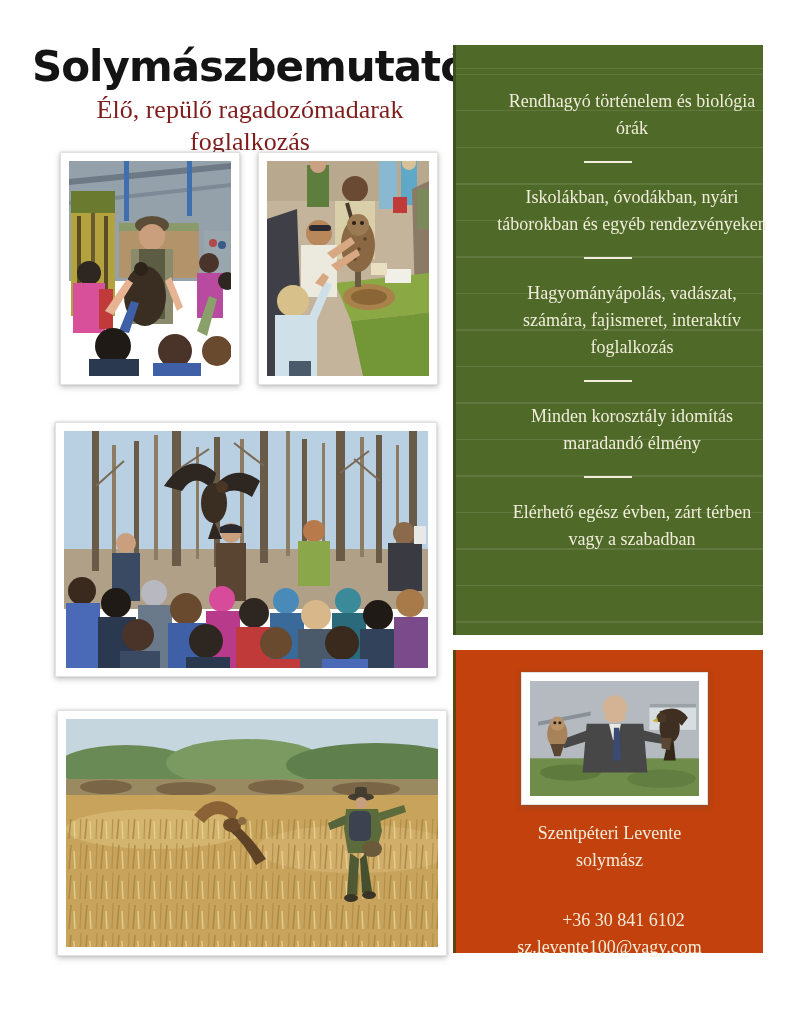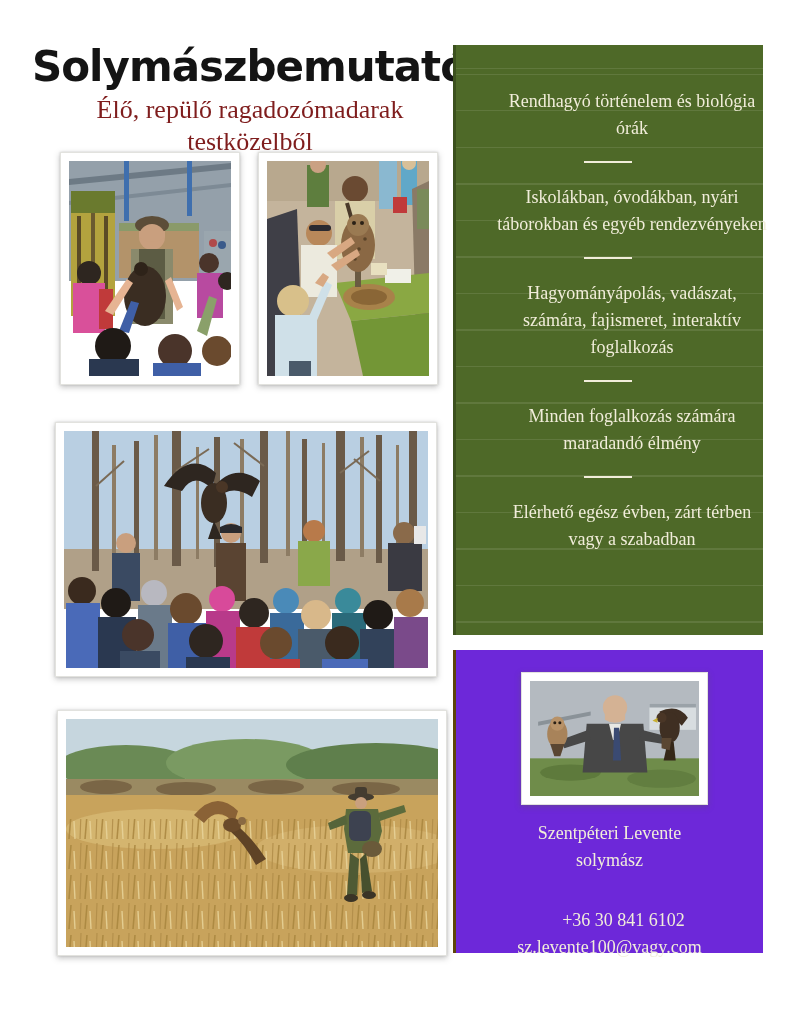--- a/index.html
+++ b/index.html
@@ -38,37 +38,37 @@
     color:#f1edda;font-size:18px;line-height:27px;text-align:center;
   }
   .info-item{width:100%;margin-left:48px;}
   .divider{
     width:48px;border-top:2px solid #f1edda;height:0;
     margin:19px 0 21px 0;
   }
   
   .contact-panel{
     position:absolute;left:453px;top:650px;width:310px;height:303px;
-    background:#6d28d9;border-left:3px solid #5e450a;box-sizing:border-box;
+    background:#c2410c;border-left:3px solid #5e450a;box-sizing:border-box;
     color:#f1edda;font-size:18px;line-height:27px;text-align:center;
   }
   .p5{left:65px;top:22px;width:187px;height:133px;}
   .contact-name{margin-top:170px;}
   .contact-phone{margin-top:33px;margin-left:28px;}
 </style>
 </head>
 <body>
 
 <div class="page">
 
   <header class="masthead">
     <h1>Solymászbemutató</h1>
     <div class="subtitle">
       <div>Élő, repülő ragadozómadarak</div>
-      <div>testközelből</div>
+      <div>foglalkozás</div>
     </div>
   </header>
 
   <figure class="photo p1">
     <svg viewBox="0 0 162 215" preserveAspectRatio="none">
       <rect x="0" y="0" width="162" height="120" fill="#94a0aa"></rect>
       <path d="M0,18 L162,2 L162,8 L0,24 Z" fill="#6d7a85"></path>
       <path d="M0,40 L162,22 L162,26 L0,44 Z" fill="#7d8a95"></path>
       <rect x="55" y="0" width="5" height="60" fill="#3f6fae"></rect>
       <rect x="118" y="0" width="5" height="55" fill="#3f6fae"></rect>
@@ -276,21 +276,21 @@
     </svg>
   </figure>
 
   <aside class="info-panel">
     <div class="info-item">Rendhagyó történelem és biológia órák</div>
     <div class="divider"></div>
     <div class="info-item">Iskolákban, óvodákban, nyári táborokban és egyéb rendezvényeken</div>
     <div class="divider"></div>
     <div class="info-item">Hagyományápolás, vadászat, számára, fajismeret, interaktív foglalkozás</div>
     <div class="divider"></div>
-    <div class="info-item">Minden foglalkozás számára maradandó élmény</div>
+    <div class="info-item">Minden korosztály idomítás maradandó élmény</div>
     <div class="divider"></div>
     <div class="info-item">Elérhető egész évben, zárt térben vagy a szabadban</div>
   </aside>
 
   <aside class="contact-panel">
     <figure class="photo p5">
       <svg viewBox="0 0 167 113" preserveAspectRatio="none">
         <rect x="0" y="0" width="167" height="113" fill="#b4bac0"></rect>
         <rect x="118" y="22" width="46" height="26" fill="#d8dde0"></rect>
         <path d="M118,22 L164,22 L164,26 L118,26 Z" fill="#9aa2a8"></path>

